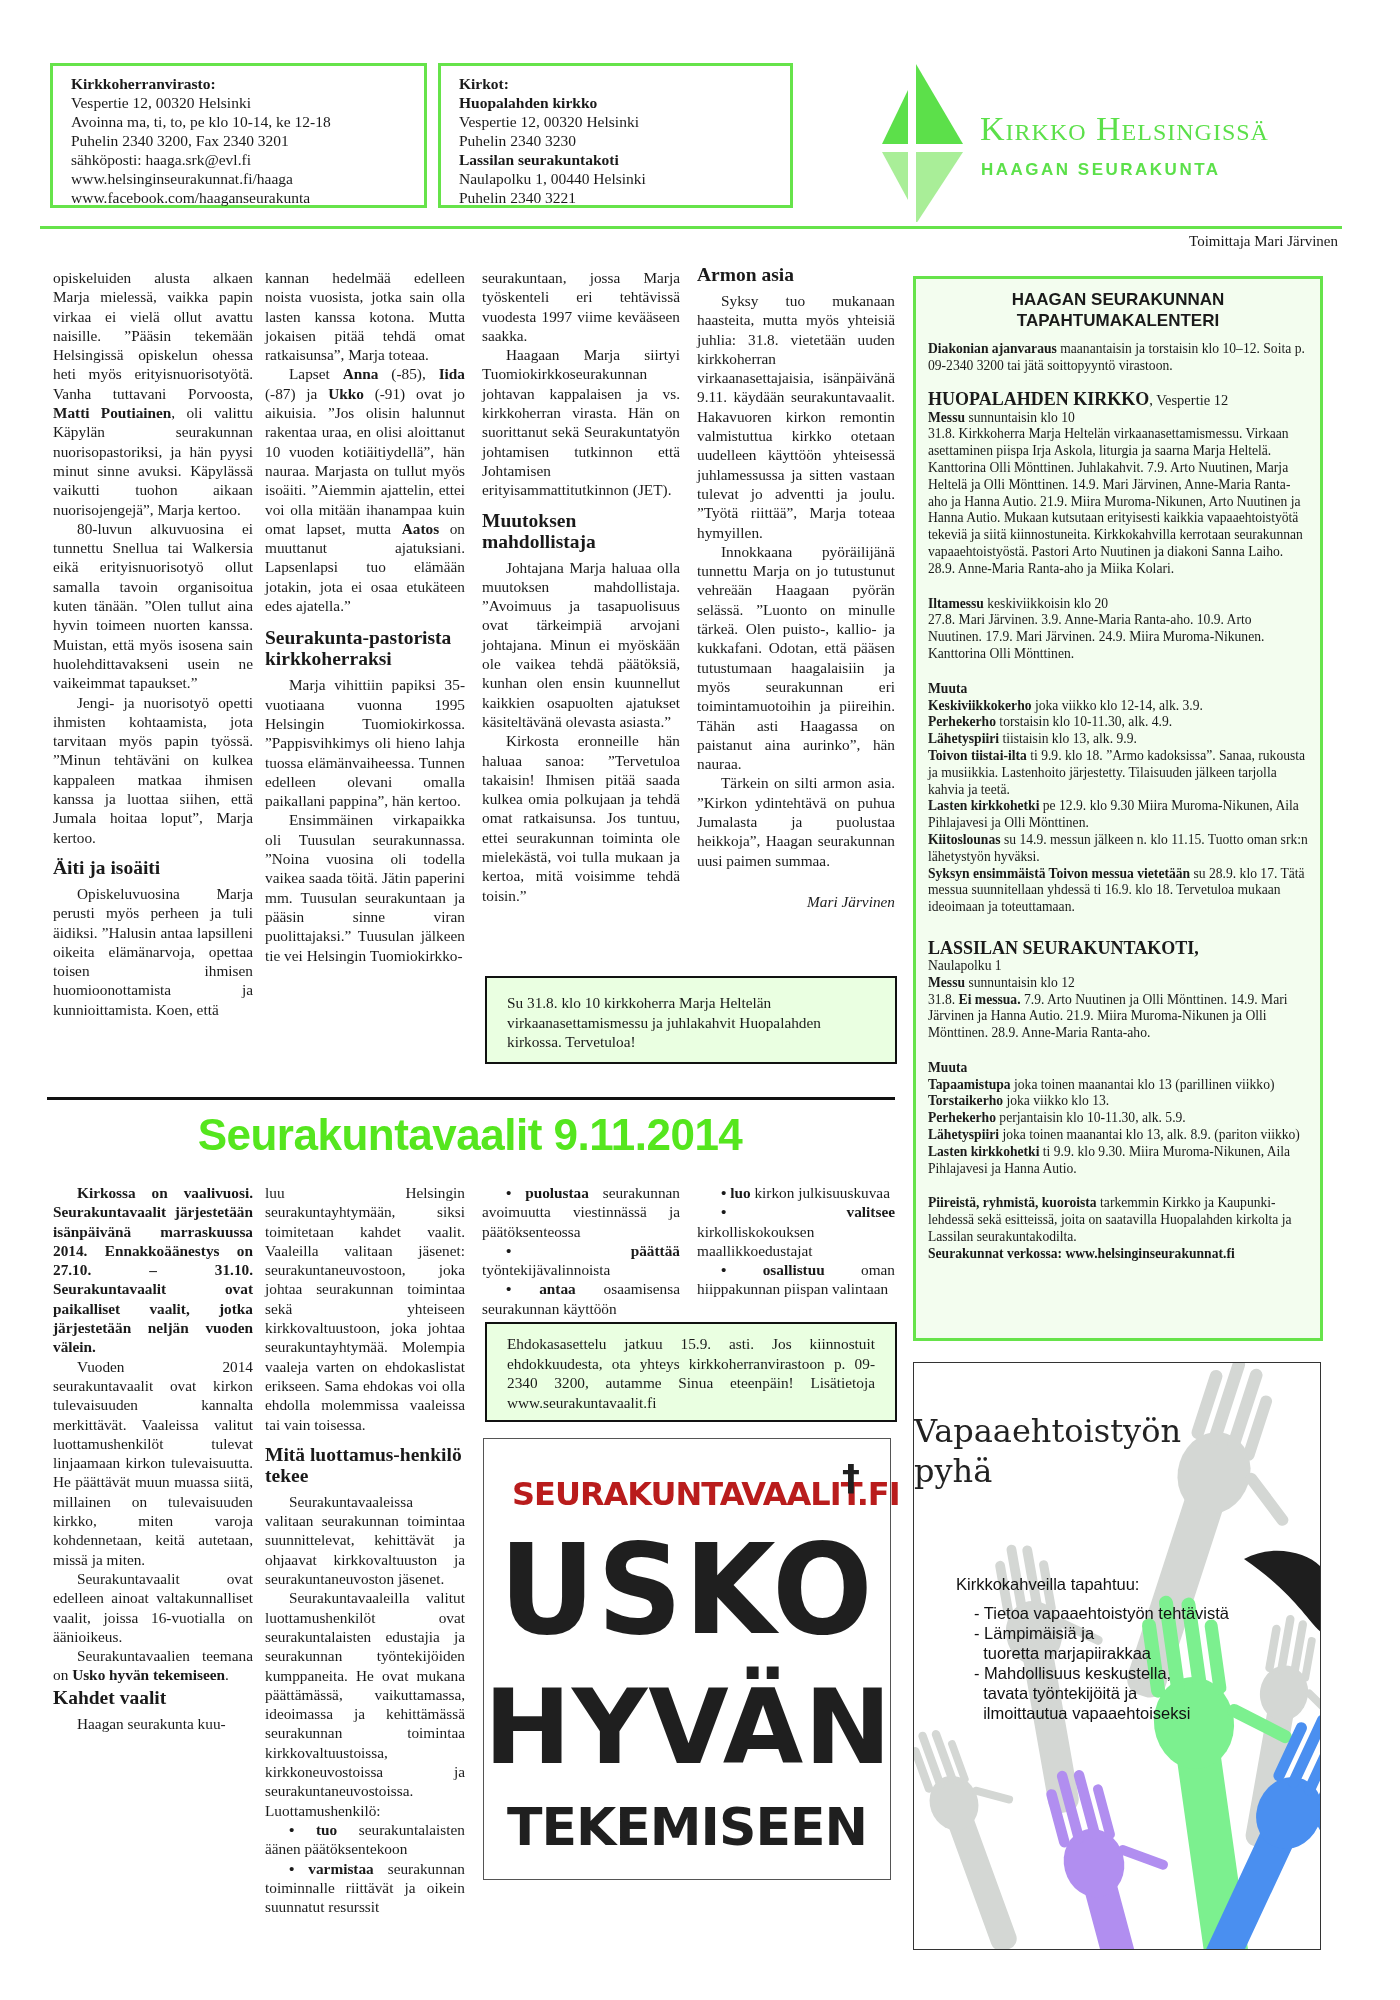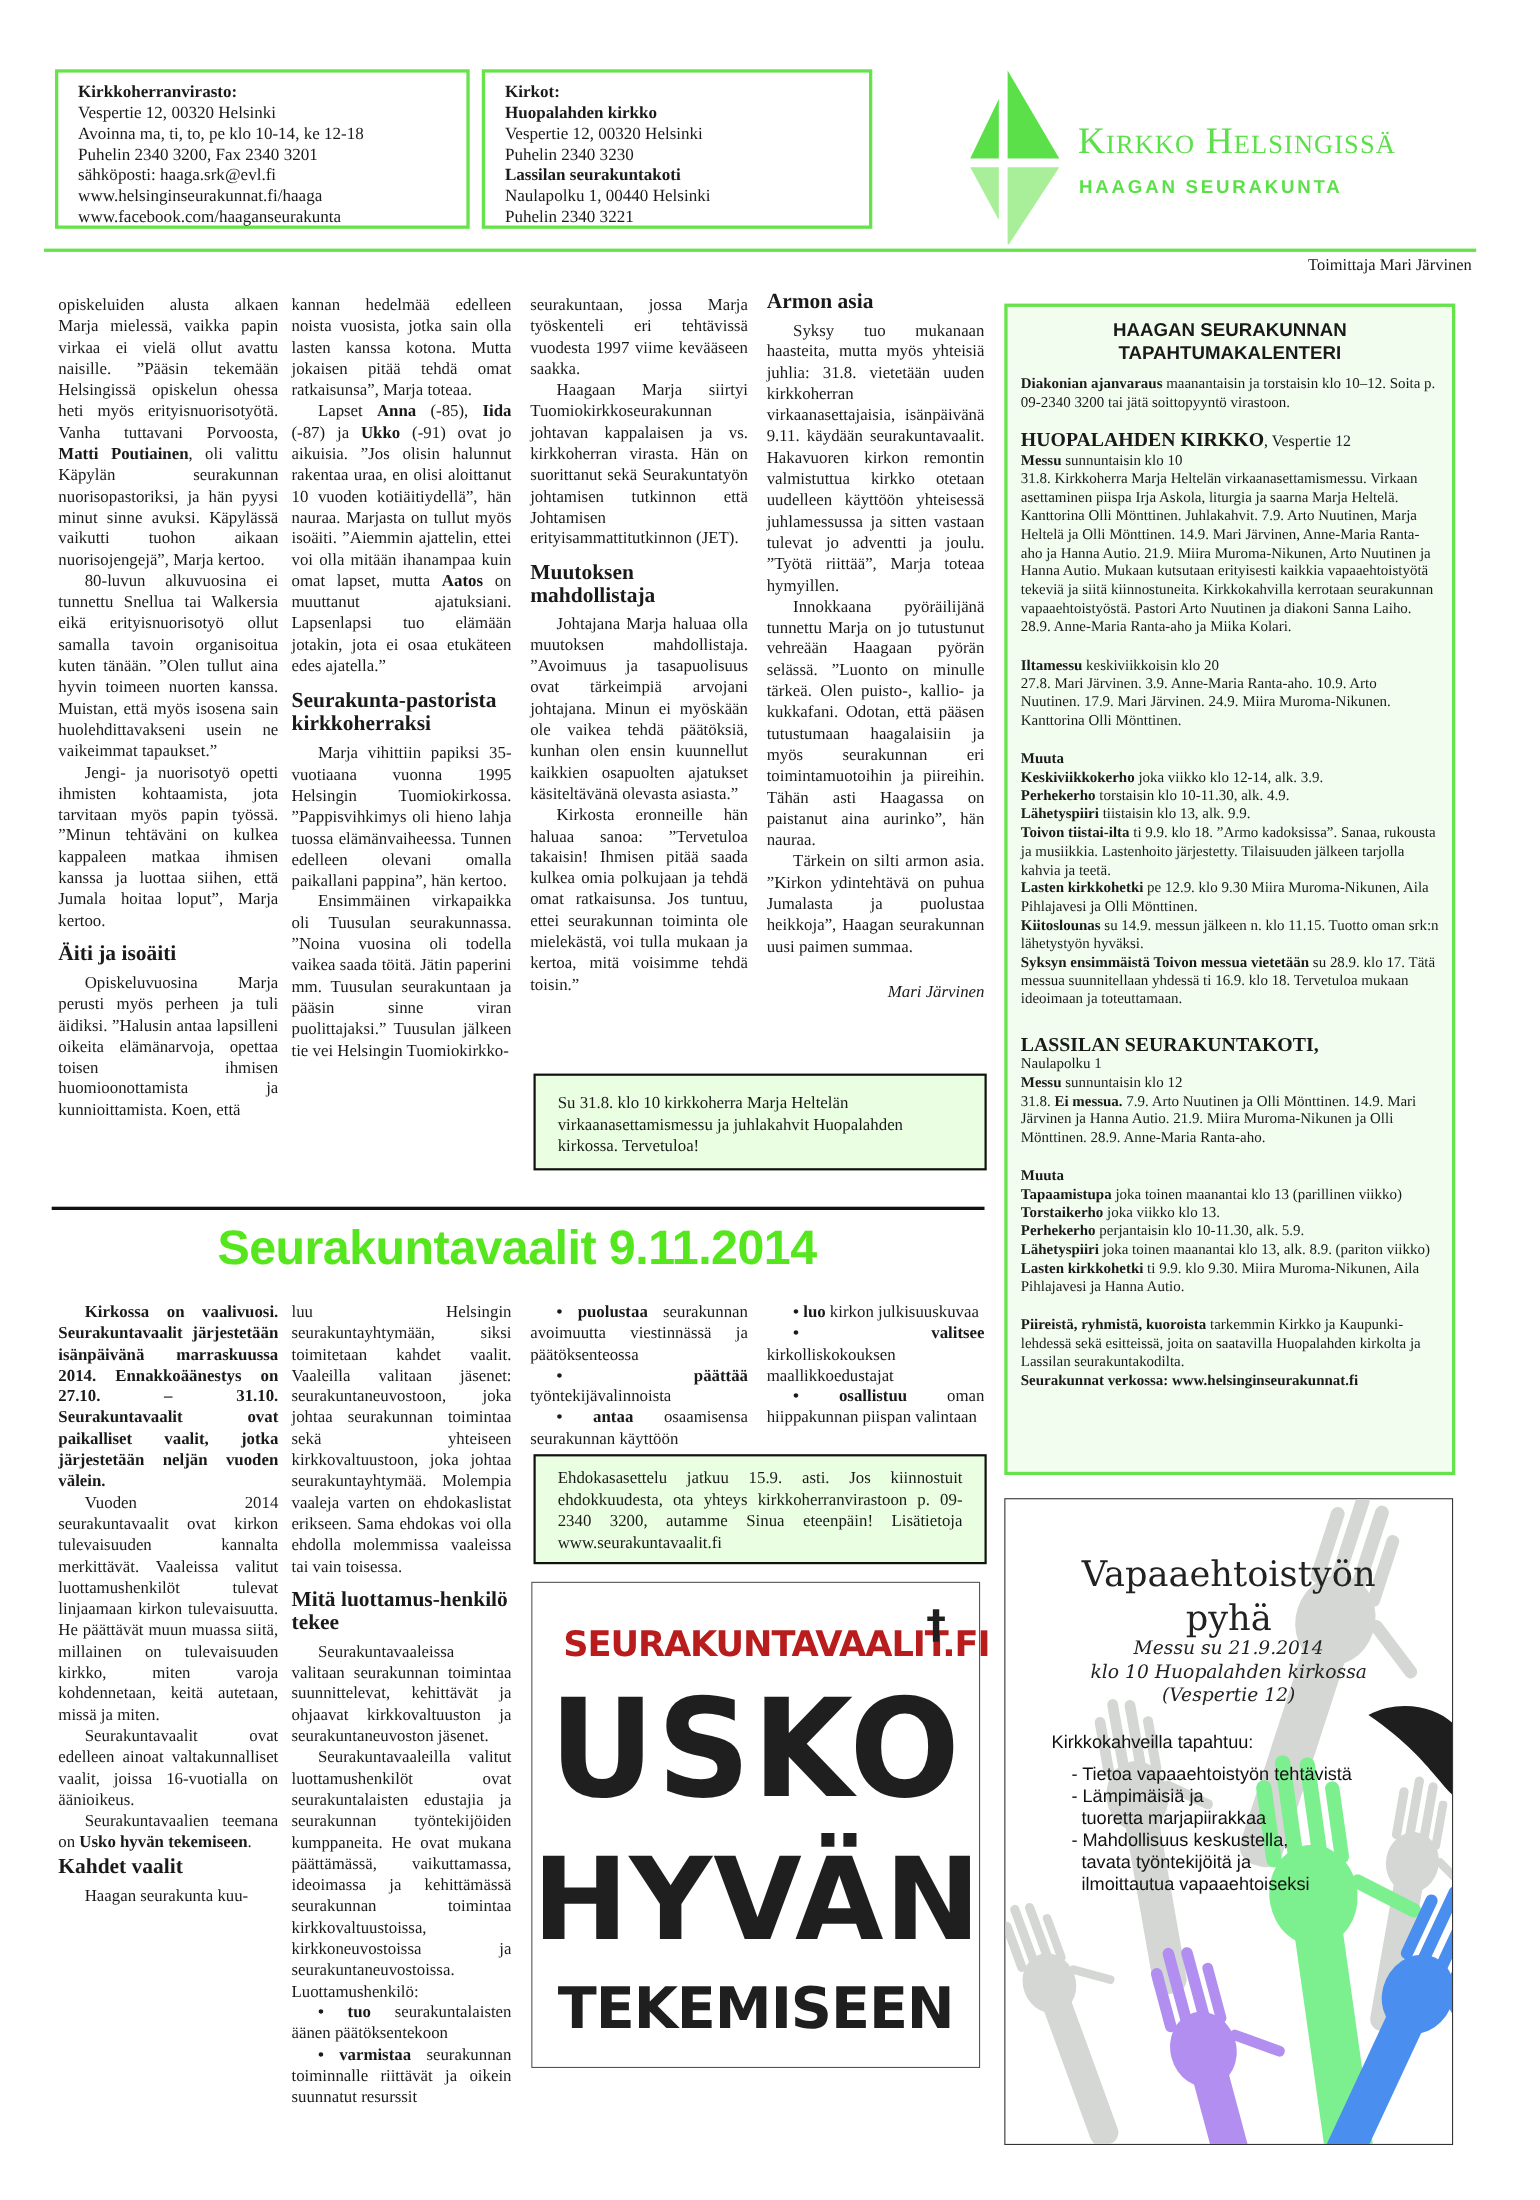--- a/index.html
+++ b/index.html
@@ -22,21 +22,21 @@
   .cal h4 .loc { font-size:14.5px; font-weight:normal; }
   .cal .blk { margin-bottom:14px; }
   .cal .line { margin:0; }
   .vaalit-title { position:absolute; left:40px; width:860px; top:1110px; text-align:center; font-family:"Liberation Sans", sans-serif; font-weight:bold; font-size:44px; color:#55e61e; letter-spacing:-0.5px; }
   .logo-text1 { font-family:"Liberation Serif", serif; color:#5ce04a; font-size:34px; letter-spacing:1px; }
   .logo-text2 { font-family:"Liberation Sans", sans-serif; font-weight:bold; color:#5ce04a; font-size:17px; letter-spacing:2.5px; }
   .usko-box { position:absolute; border:1.5px solid #555; box-sizing:border-box; background:#fff; }
   .usko-small { position:absolute; font-family:"DejaVu Sans", sans-serif; font-weight:bold; font-size:32px; color:#b91c1c; letter-spacing:-1px; }
   .usko-big { position:absolute; font-family:"DejaVu Sans", sans-serif; font-weight:bold; color:#1f1f1f; text-align:center; left:0; right:0; line-height:1; }
   .vapa { position:absolute; border:1.5px solid #333; box-sizing:border-box; background:#fff; overflow:hidden; }
-  .vapa-title { position:absolute; left:0; right:0; text-align:center; font-family:"DejaVu Serif", serif; font-size:32px; line-height:40px; color:#222; }
+  .vapa-title { position:absolute; left:0; right:0; font-family:"DejaVu Serif", serif; font-size:32px; line-height:40px; color:#222; }
   .vapa-sub { position:absolute; left:0; right:0; text-align:center; font-family:"DejaVu Serif", serif; font-style:italic; font-size:17px; line-height:21px; color:#222; }
   .vapa-list { position:absolute; font-family:"Liberation Sans", sans-serif; font-size:16.5px; line-height:20px; color:#111; }
 </style>
 </head>
 <body>
 
 <div class="abs green-box hdr-box" style="left:50px; top:63px; width:377px; height:145px;">
   <div class="b">Kirkkoherranvirasto:</div>
   <div>Vespertie 12, 00320 Helsinki</div>
   <div>Avoinna ma, ti, to, pe klo 10-14, ke 12-18</div>
@@ -262,20 +262,15 @@
           <rect x="24" y="-100" width="13" height="75" rx="6" fill="#b18ef0"></rect>
           <rect x="30" y="-10" width="13" height="70" rx="6" transform="rotate(-55 36 -10)" fill="#b18ef0"></rect>
         </g>
         <path d="M330 196 C360 180 395 190 408 205 L408 270 C395 260 380 230 330 196 Z" fill="#1e1e1e"></path>
       </g>
   </svg>
   <div class="vapa-title" style="top:48px;">
     <div>Vapaaehtoistyön</div>
       <div>pyhä</div>
   </div>
-  <div class="vapa-sub" style="top:126px;">
-    <div>Messu su 21.9.2014</div>
-      <div>klo 10 Huopalahden kirkossa</div>
-      <div>(Vespertie 12)</div>
-  </div>
   <div class="vapa-list" style="left:42px; top:211px;">Kirkkokahveilla tapahtuu:</div>
   <div class="vapa-list" id="vapa-items" style="left:60px; top:240px; white-space:pre;"><div>- Tietoa vapaaehtoistyön tehtävistä</div><div>- Lämpimäisiä ja</div><div>  tuoretta marjapiirakkaa</div><div>- Mahdollisuus keskustella,</div><div>  tavata työntekijöitä ja</div><div>  ilmoittautua vapaaehtoiseksi</div></div>
 </div>
 
 </body></html>

